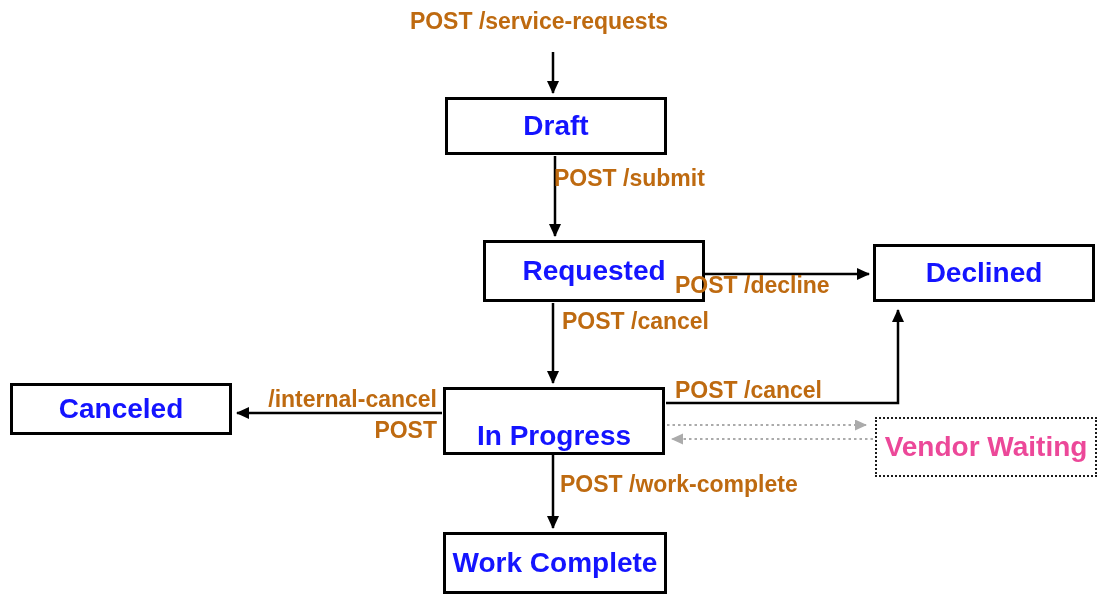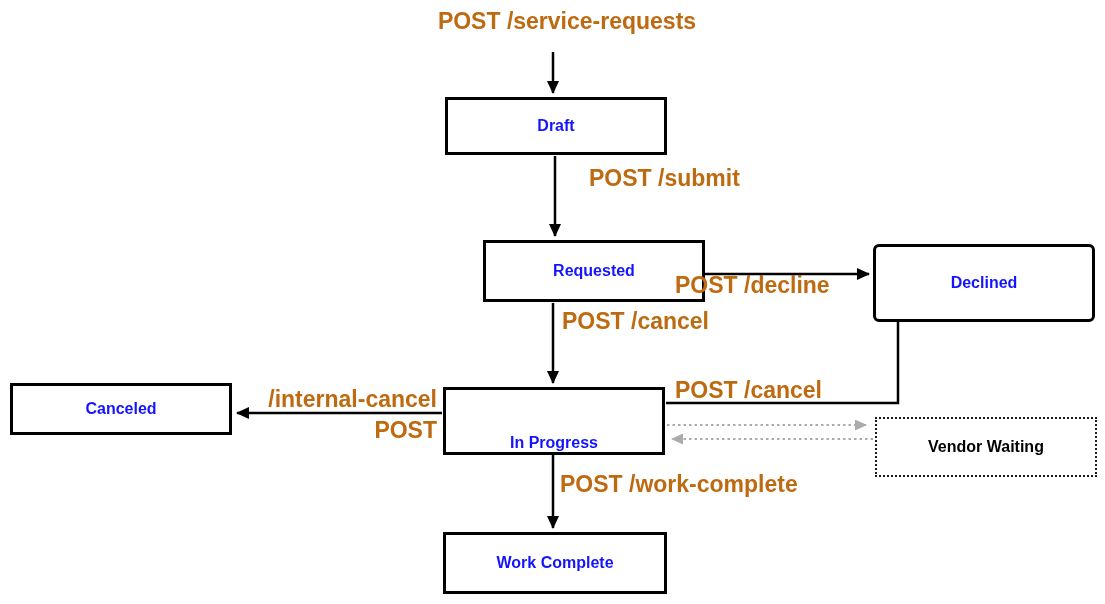--- a/index.html
+++ b/index.html
@@ -22,27 +22,27 @@
 
   .node {
     position: absolute;
     background: #ffffff;
     border: 3px solid #000000;
     display: flex;
     align-items: center;
     justify-content: center;
     color: #1414ff;
     font-weight: bold;
-    font-size: 16px;
+    font-size: 28px;
     white-space: nowrap;
   }
 
   .node.inactive {
     border: 2px dotted #1b1b1b;
-    color: #000000;
+    color: #ec4899;
   }
 
   .edge-label {
     position: absolute;
     color: #be6a10;
     font-weight: bold;
     font-size: 23px;
     line-height: 1.1;
     white-space: nowrap;
   }
@@ -82,35 +82,35 @@
 
     <path d="M442,413 L237,413" stroke="#000000" stroke-width="2.5" fill="none" marker-end="url(#ah-black)"></path>
 
     <path d="M553,448 L553,528" stroke="#000000" stroke-width="2.5" fill="none" marker-end="url(#ah-black)"></path>
 
     <path d="M667,425 L866,425" stroke="#ababab" stroke-width="2" stroke-dasharray="2.5 3" fill="none" marker-end="url(#ah-gray)"></path>
 
     <path d="M873,439 L672,439" stroke="#ababab" stroke-width="2" stroke-dasharray="2.5 3" fill="none" marker-end="url(#ah-gray)"></path>
   </svg>
 
-  <div class="edge-label centered" style="left:422px; top:9px; width:290px;text-align:center;">POST /service-requests</div>
+  <div class="edge-label centered" style="left:394px; top:9px; width:290px;text-align:center;">POST /service-requests</div>
 
   <div class="node" style="left:445px; top:97px; width:222px; height:58px;">
     <span>Draft</span>
   </div>
 
-  <div class="edge-label" style="left:589px; top:166px;text-align:right;">POST /submit</div>
+  <div class="edge-label" style="left:554px; top:166px;text-align:right;">POST /submit</div>
 
   <div class="node" style="left:443px; top:240px; width:222px; height:62px;margin-left:40px;">
     <span>Requested</span>
   </div>
 
   <div class="edge-label" style="left:675px; top:243px;margin-top:30px;">POST /decline</div>
 
-  <div class="node" style="left:873px; top:244px; width:222px; height:78px;border-radius:6px;">
+  <div class="node" style="left:873px; top:244px; width:222px; height:58px;">
     <span>Declined</span>
   </div>
 
   <div class="edge-label" style="left:562px; top:309px;">POST /cancel</div>
 
   <div class="node" style="left:10px; top:383px; width:222px; height:52px;">
     <span>Canceled</span>
   </div>
 
   <div class="edge-label two-line" style="left:217px; top:384px; width:220px;">

